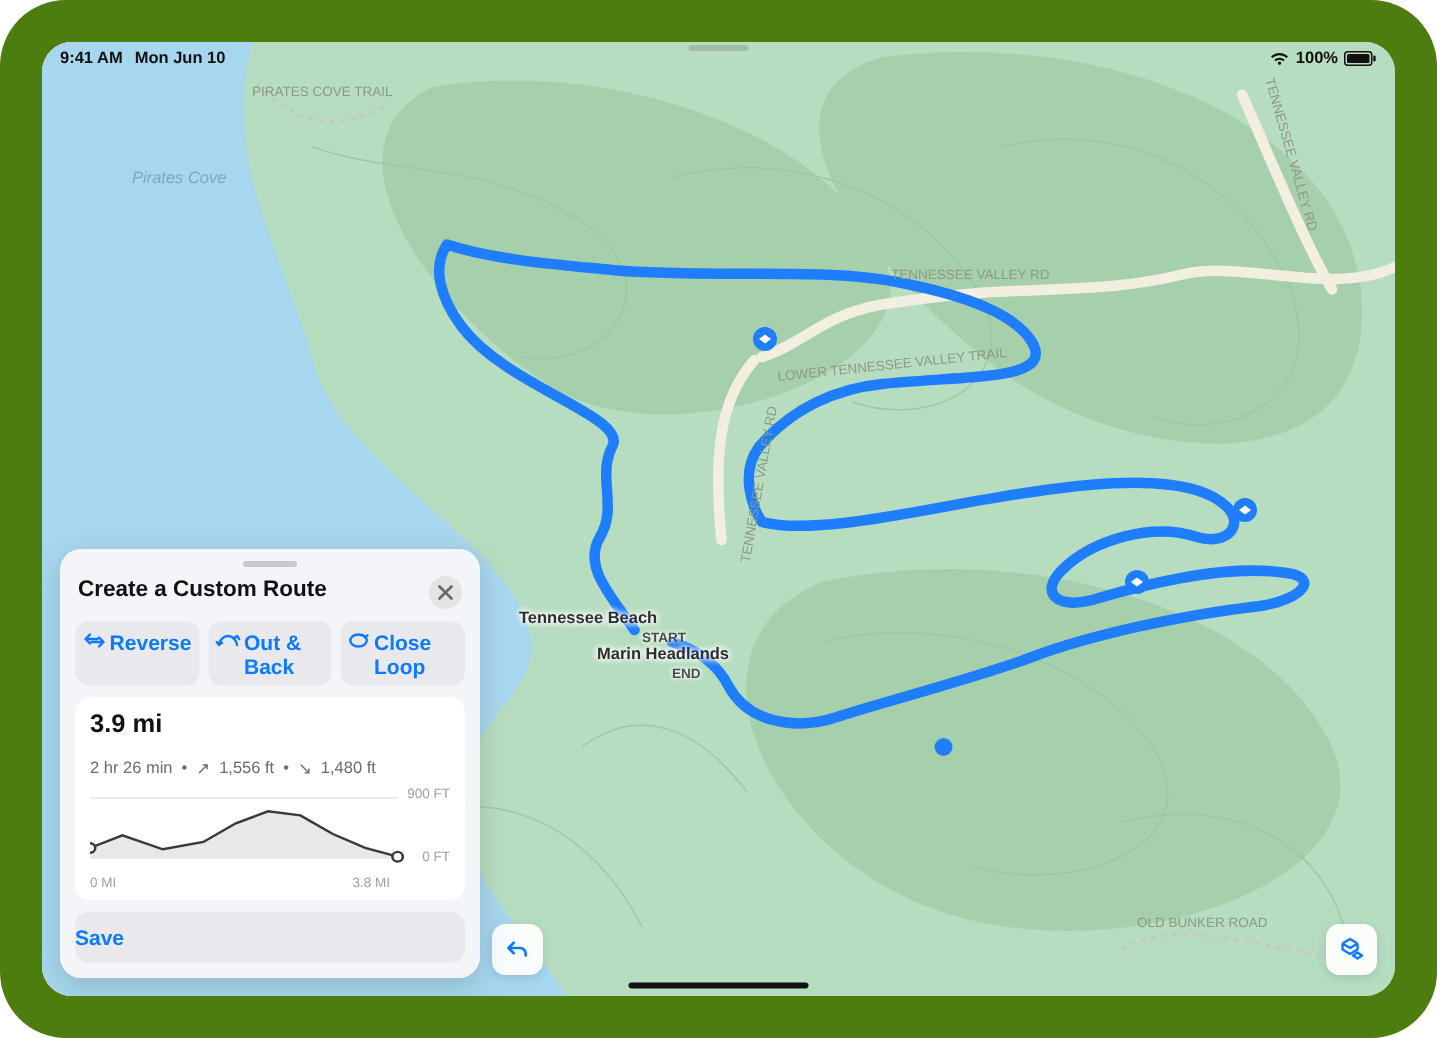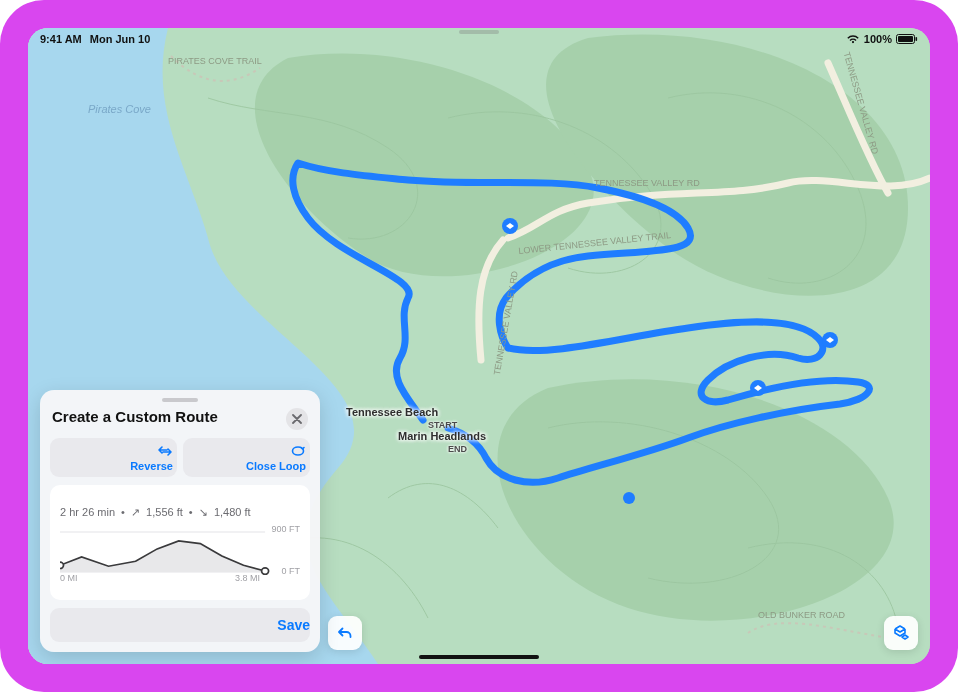--- a/index.html
+++ b/index.html
@@ -2,21 +2,21 @@
 <html><head>
 <meta charset="utf-8">
 <style>
   * { box-sizing: border-box; margin: 0; padding: 0; font-family: -apple-system, BlinkMacSystemFont, "Segoe UI", Helvetica, Arial, sans-serif; }
   html, body { width: 958px; height: 692px; background: #fff; }
 
   
   .device {
     position: relative;
     width: 958px; height: 692px;
-    background: #d946ef;
+    background: #4d7c0f;
     border-radius: 44px;
     padding: 28px;
   }
   .screen {
     position: relative;
     width: 100%; height: 100%;
     border-radius: 20px;
     overflow: hidden;
     background: #b7ddc0;
   }
@@ -93,24 +93,24 @@
   }
 
   .seg-row {
     display: flex; gap: 6px; margin-bottom: 8px;
   }
   .seg-btn {
     flex: 1 1 0;
     background: #e9e9ed;
     border-radius: 9px;
     padding: 6px 4px 5px;
-    display: flex; flex-direction: column; align-items: flex-end; justify-content: center;
+    display: flex; flex-direction: row; align-items: flex-start; justify-content: center;
     gap: 2px;
     color: #0a7aff;
-    font-size: 11px; font-weight: 600;
+    font-size: 14px; font-weight: 600;
   }
   .seg-btn .ic { height: 14px; display: flex; align-items: center; justify-content: center; }
 
   .stats-card {
     background: #fff;
     border-radius: 10px;
     padding: 8px 10px 6px;
     margin-bottom: 8px;
   }
   .dist { font-size: 17px; font-weight: 700; color: #111; }
@@ -127,31 +127,31 @@
     height: 70px;
     width: 100%;
   }
   .elev-chart svg { width: 100%; height: 56px; display: block; }
   .elev-ylab-top, .elev-ylab-bot {
     position: absolute; right: 0; font-size: 9px; color: #a0a0a5;
   }
   .elev-ylab-top { top: 0; }
   .elev-ylab-bot { top: 42px; text-align: center; }
   .elev-xlab-left, .elev-xlab-right {
-    position: absolute; bottom: 11px; font-size: 9px; color: #a0a0a5;
+    position: absolute; bottom: 1px; font-size: 9px; color: #a0a0a5;
   }
   .elev-xlab-left { left: 0; }
   .elev-xlab-right { right: 40px; }
 
   .action-row { display: flex; gap: 8px; }
   .btn {
     flex: 1 1 0;
     height: 34px;
     border-radius: 9px;
-    display: flex; align-items: center; justify-content: flex-end;
+    display: flex; align-items: center; justify-content: flex-start;
     font-size: 14px; font-weight: 600;
   }
   .btn-save { background: #e9e9ed; color: #0a7aff; }
   .btn-dir { background: #0a7aff; color: #fff; }
 
   
   .float-btn {
     position: absolute;
     width: 34px; height: 34px;
     border-radius: 9px;
@@ -288,21 +288,21 @@
           <circle cx="482" cy="198" r="8" fill="#1f7dff"></circle>
           <path d="M478 198 l4 -3 l4 3 l-4 3 z" fill="#fff"></path>
           <circle cx="802" cy="312" r="8" fill="#1f7dff"></circle>
           <path d="M806 312 l-4 -3 l-4 3 l4 3 z" fill="#fff"></path>
           <circle cx="730" cy="360" r="8" fill="#1f7dff"></circle>
           <path d="M734 360 l-4 -3 l-4 3 l4 3 z" fill="#fff"></path>
           <circle cx="601" cy="470" r="6" fill="#1f7dff"></circle>
         </g>
       </svg>
 
-      <div class="water-label" style="left:60px; top:75px;">Pirates Cove</div>
+      <div class="water-label" style="left:60px; top:85px;">Pirates Cove</div>
       <div class="trail-label" style="left:140px; top:28px;">PIRATES COVE TRAIL</div>
       <div class="trail-label" style="left:566px; top:150px;">TENNESSEE VALLEY RD</div>
       <div class="trail-label" style="left:490px; top:210px; transform:rotate(-6deg);">LOWER TENNESSEE VALLEY TRAIL</div>
       <div class="trail-label" style="left:425px; top:290px; transform:rotate(-80deg);">TENNESSEE VALLEY RD</div>
       <div class="trail-label" style="left:780px; top:70px; transform:rotate(74deg);">TENNESSEE VALLEY RD</div>
       <div class="trail-label" style="left:730px; top:582px;">OLD BUNKER ROAD</div>
 
       <div class="map-label" style="left:318px; top:378px;">Tennessee Beach</div>
       <div class="map-sublabel" style="left:400px; top:392px;">START</div>
       <div class="map-label" style="left:370px; top:402px;">Marin Headlands</div>
@@ -357,30 +357,39 @@
         <div class="seg-btn">
           <span class="ic">
             <svg width="16" height="14" viewBox="0 0 16 14">
                 <path d="M5 3L2 6l3 3M2 6h8M11 11l3-3-3-3M14 8H6" fill="none" stroke="#0a7aff" stroke-width="1.6" stroke-linecap="round" stroke-linejoin="round"></path>
               </svg>
           </span>
           <span>Reverse</span>
         </div>
         <div class="seg-btn">
           <span class="ic">
+            <svg width="18" height="14" viewBox="0 0 18 14">
+                <path d="M3 10c0-3 3-6 6-6s6 3 6 6M3 10l-1.5-2M3 10l2-1.5M15 4l1.5 2M15 4l-2 1.5" fill="none" stroke="#0a7aff" stroke-width="1.6" stroke-linecap="round"></path>
+              </svg>
+          </span>
+          <span>Out &amp; Back</span>
+        </div>
+        <div class="seg-btn">
+          <span class="ic">
             <svg width="16" height="14" viewBox="0 0 16 14">
                 <ellipse cx="8" cy="7" rx="5.5" ry="4" fill="none" stroke="#0a7aff" stroke-width="1.6"></ellipse>
                 <path d="M12.5 5l1.5-1.5M12.5 5l-1.5-1.5" stroke="#0a7aff" stroke-width="1.6" stroke-linecap="round"></path>
               </svg>
           </span>
           <span>Close Loop</span>
         </div>
       </div>
 
       <div class="stats-card">
+        <div class="dist">3.9 mi</div>
         <div class="stats-row">
           <span>2 hr 26 min</span>
           <span>•</span>
           <span class="arrow">↗</span>
           <span>1,556 ft</span>
           <span>•</span>
           <span class="arrow">↘</span>
           <span>1,480 ft</span>
         </div>
         <div class="elev-chart">

